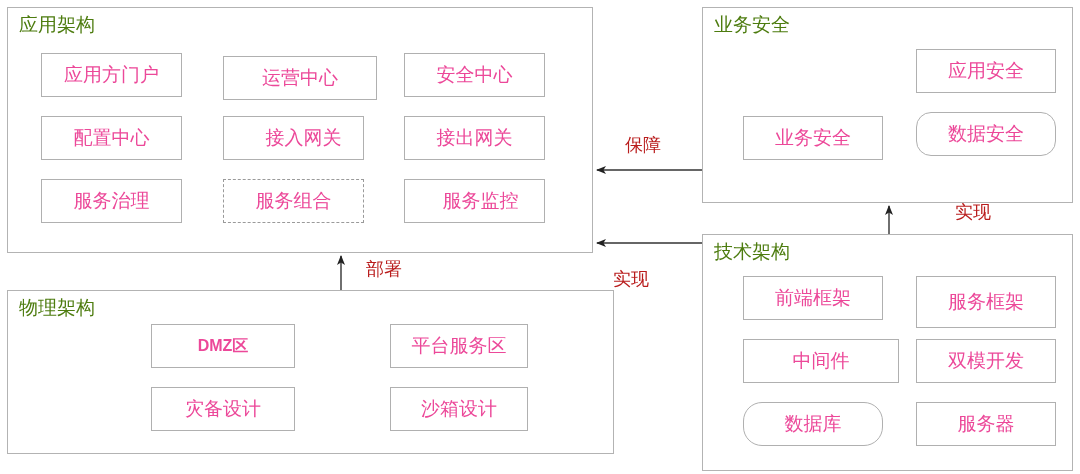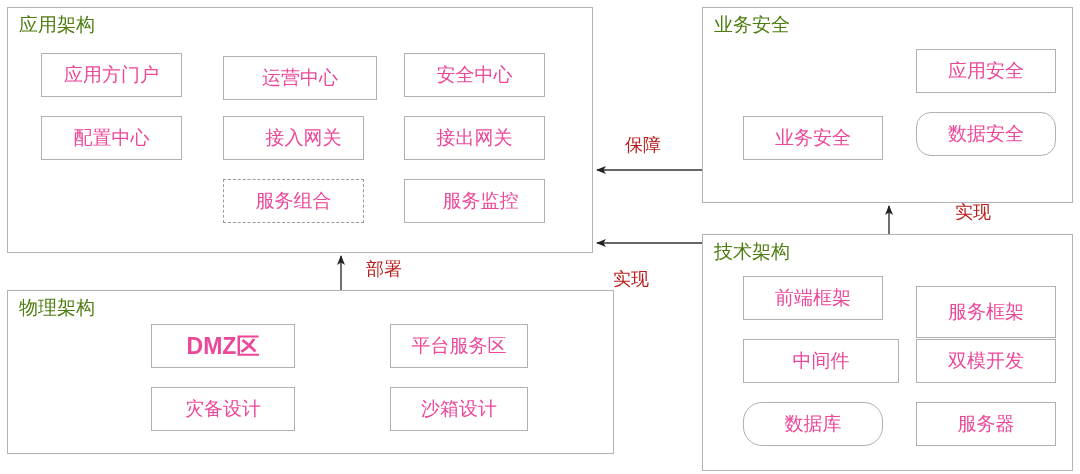--- a/index.html
+++ b/index.html
@@ -41,21 +41,21 @@
     font-size: 19px;
     color: #ec4899;
     white-space: nowrap;
   }
   .node.dashed {
     border: 1px dashed #9a9a9a;
   }
   .node.bold-lead {
     font-family: "Liberation Sans", "DejaVu Sans", sans-serif;
     font-weight: bold;
-    font-size: 23px;
+    font-size: 16px;
   }
   .conn-label {
     position: absolute;
     font-size: 18px;
     color: #b91c1c;
     white-space: nowrap;
     line-height: 1;
   }
   svg.edges {
     position: absolute;
@@ -88,40 +88,41 @@
 
   <div id="groups-layer">
       <div class="group" style="left: 7px; top: 7px; width: 586px; height: 246px; border-color: rgb(179, 179, 179);">
         <div class="group-title">应用架构</div>
         <div class="node" style="left: 33px; top: 45px; width: 141px; height: 44px; border-color: rgb(176, 176, 176);">应用方门户</div>
         <div class="node" style="left: 215px; top: 48px; width: 154px; height: 44px; border-color: rgb(176, 176, 176);">运营中心</div>
         <div class="node" style="left: 396px; top: 45px; width: 141px; height: 44px; border-color: rgb(176, 176, 176);">安全中心</div>
         <div class="node" style="left: 33px; top: 108px; width: 141px; height: 44px; border-color: rgb(176, 176, 176);">配置中心</div>
         <div class="node" style="left: 215px; top: 108px; width: 141px; height: 44px; border-color: rgb(176, 176, 176); padding-left: 20px;">接入网关</div>
         <div class="node" style="left: 396px; top: 108px; width: 141px; height: 44px; border-color: rgb(176, 176, 176);">接出网关</div>
+        <div class="node" style="left: 33px; top: 171px; width: 141px; height: 44px; border-color: rgb(176, 176, 176);">服务治理</div>
         <div class="node dashed" style="left: 215px; top: 171px; width: 141px; height: 44px;">服务组合</div>
         <div class="node" style="left: 396px; top: 171px; width: 141px; height: 44px; border-color: rgb(176, 176, 176); padding-left: 12px;">服务监控</div>
       </div>
       <div class="group" style="left: 7px; top: 290px; width: 607px; height: 164px; border-color: rgb(179, 179, 179);">
         <div class="group-title">物理架构</div>
         <div class="node bold-lead" style="left: 143px; top: 33px; width: 144px; height: 44px; border-color: rgb(176, 176, 176);">DMZ区</div>
         <div class="node" style="left: 382px; top: 33px; width: 138px; height: 44px; border-color: rgb(176, 176, 176);">平台服务区</div>
         <div class="node" style="left: 143px; top: 96px; width: 144px; height: 44px; border-color: rgb(176, 176, 176);">灾备设计</div>
         <div class="node" style="left: 382px; top: 96px; width: 138px; height: 44px; border-color: rgb(176, 176, 176);">沙箱设计</div>
       </div>
       <div class="group" style="left: 702px; top: 7px; width: 371px; height: 196px; border-color: rgb(179, 179, 179);">
         <div class="group-title">业务安全</div>
         <div class="node" style="left: 213px; top: 41px; width: 140px; height: 44px; border-color: rgb(176, 176, 176);">应用安全</div>
         <div class="node" style="left: 40px; top: 108px; width: 140px; height: 44px; border-color: rgb(176, 176, 176);">业务安全</div>
         <div class="node" style="left: 213px; top: 104px; width: 140px; height: 44px; border-color: rgb(176, 176, 176); border-radius: 15px;">数据安全</div>
       </div>
       <div class="group" style="left: 702px; top: 234px; width: 371px; height: 237px; border-color: rgb(179, 179, 179);">
         <div class="group-title">技术架构</div>
         <div class="node" style="left: 40px; top: 41px; width: 140px; height: 44px; border-color: rgb(176, 176, 176);">前端框架</div>
-        <div class="node" style="left: 213px; top: 41px; width: 140px; height: 52px; border-color: rgb(176, 176, 176); margin-top: 10px;">服务框架</div>
+        <div class="node" style="left: 213px; top: 41px; width: 140px; height: 52px; border-color: rgb(176, 176, 176);">服务框架</div>
         <div class="node" style="left: 40px; top: 104px; width: 156px; height: 44px; border-color: rgb(176, 176, 176);">中间件</div>
         <div class="node" style="left: 213px; top: 104px; width: 140px; height: 44px; border-color: rgb(176, 176, 176);">双模开发</div>
         <div class="node" style="left: 40px; top: 167px; width: 140px; height: 44px; border-color: rgb(176, 176, 176); border-radius: 19px;">数据库</div>
         <div class="node" style="left: 213px; top: 167px; width: 140px; height: 44px; border-color: rgb(176, 176, 176);">服务器</div>
       </div>
     </div>
   <div id="labels-layer">
       <div class="conn-label" style="left: 625px; top: 136px;">保障</div>
       <div class="conn-label" style="left: 613px; top: 270px;">实现</div>
       <div class="conn-label" style="left: 955px; top: 203px;">实现</div>

